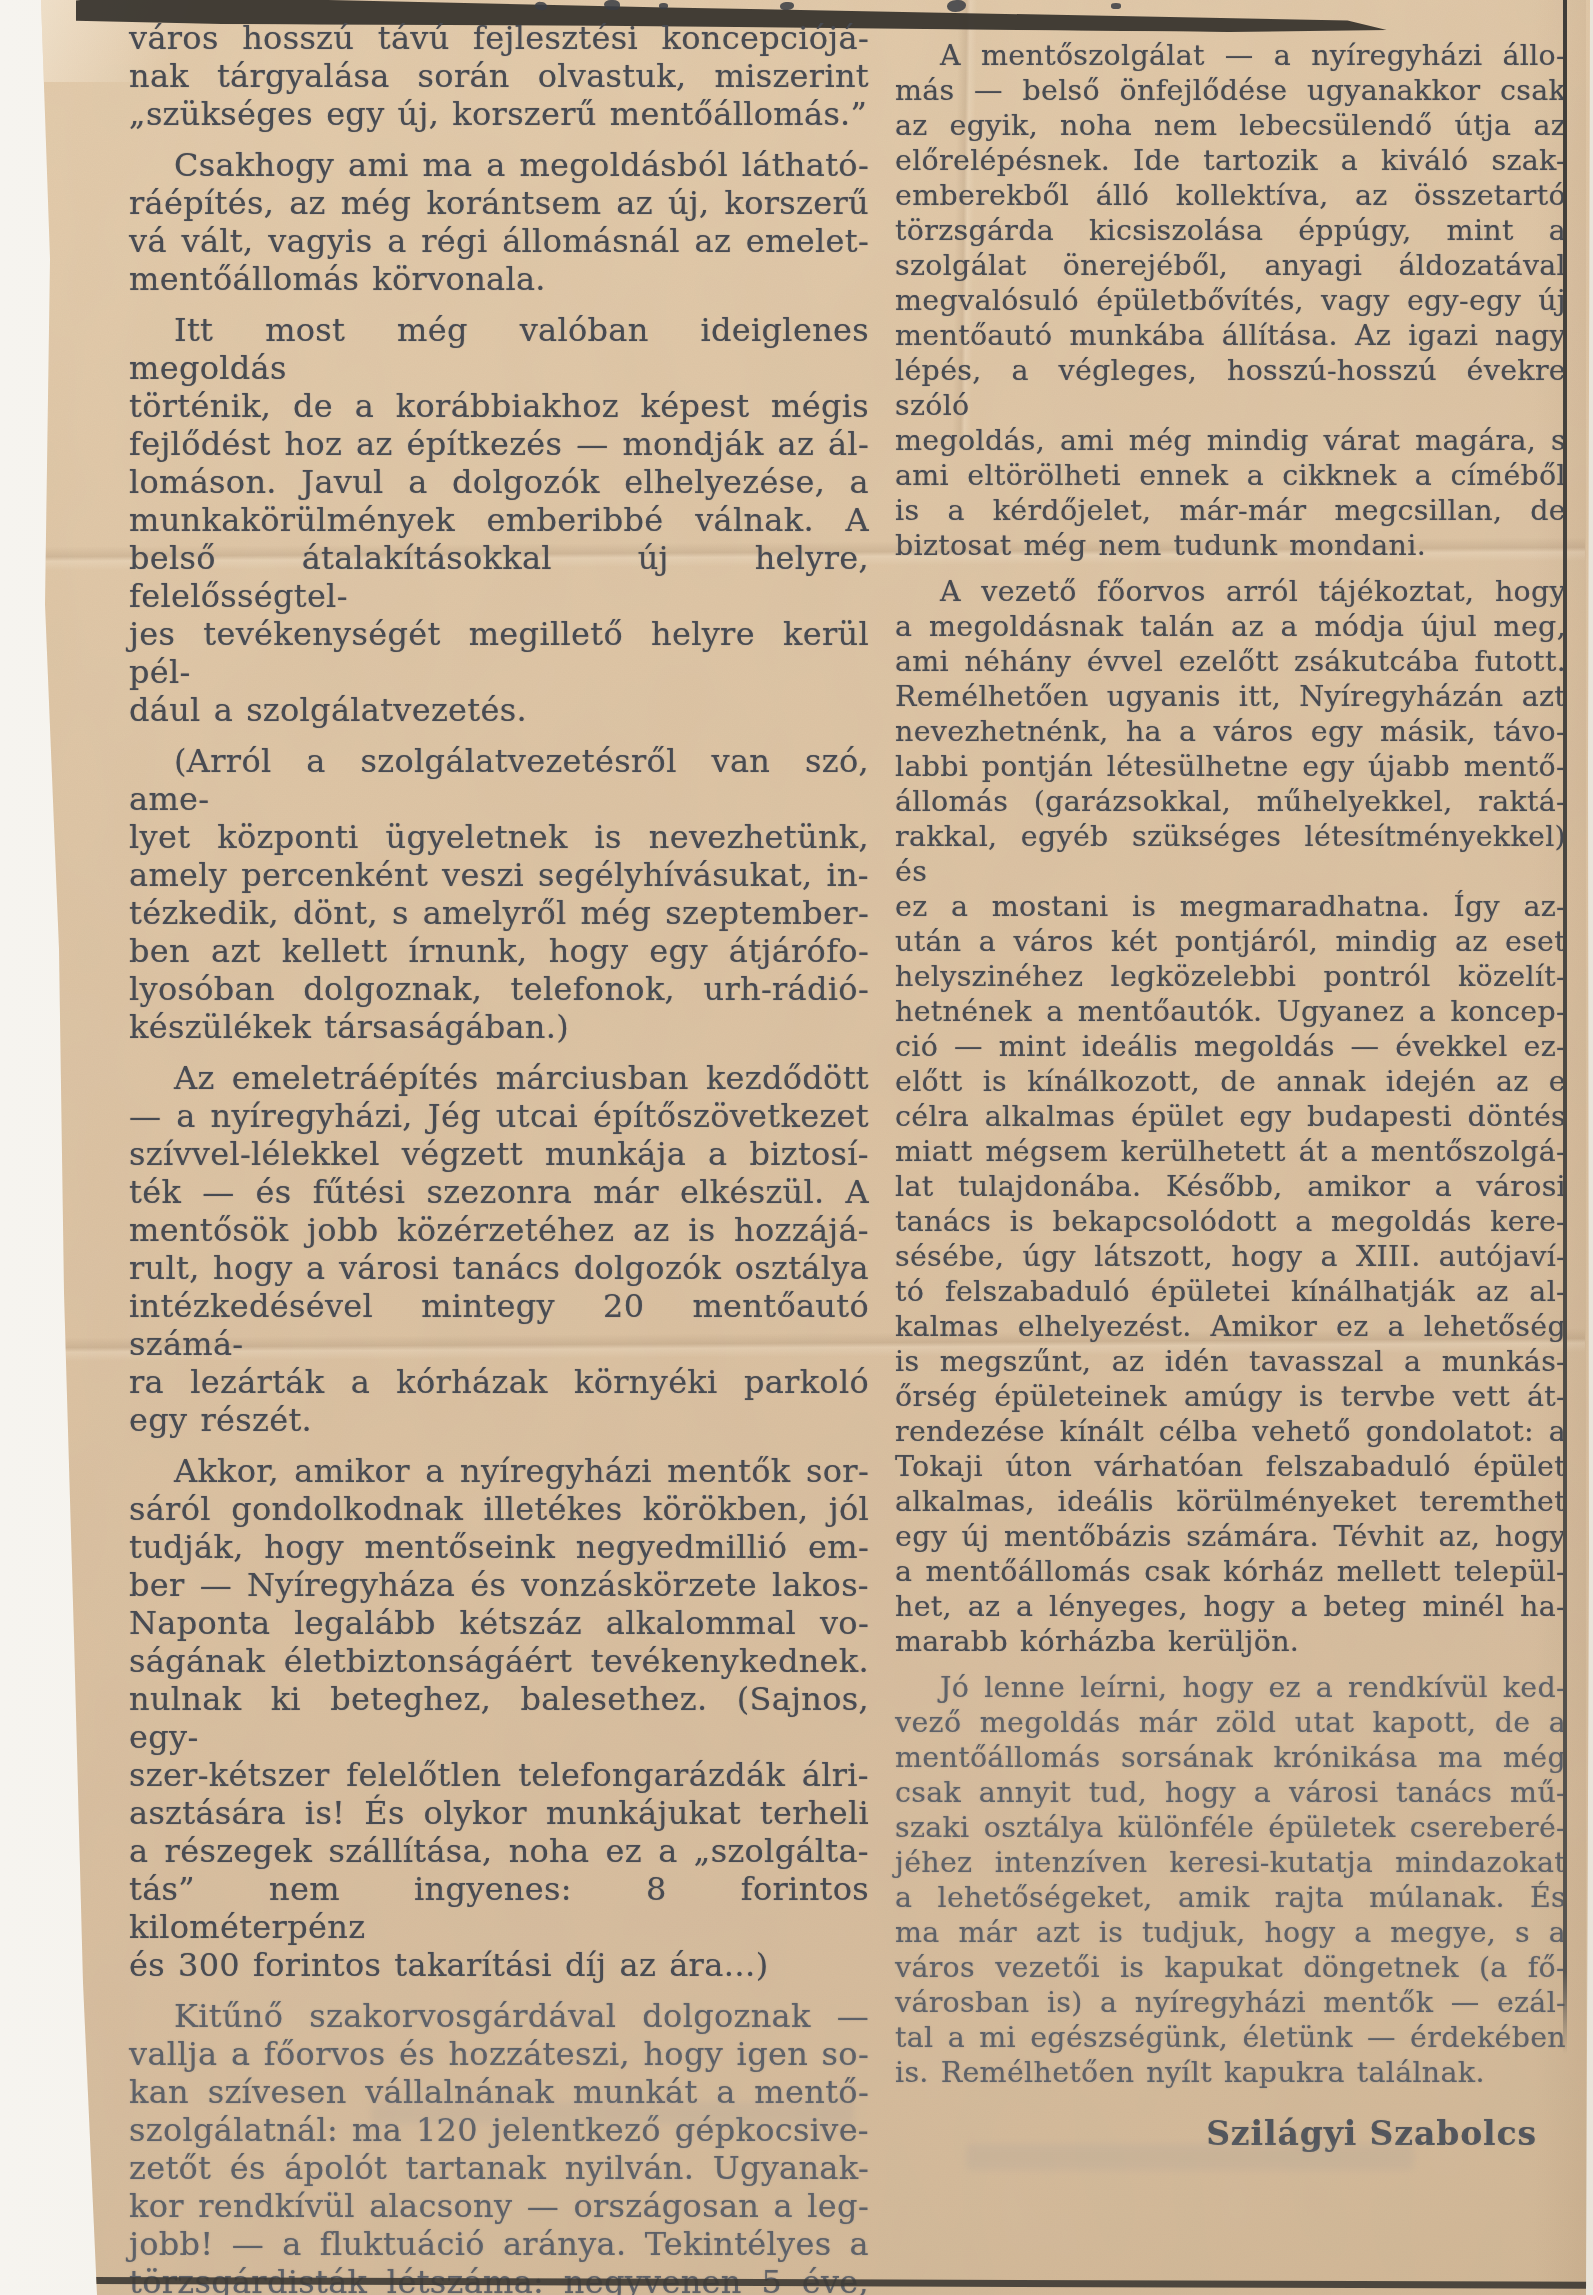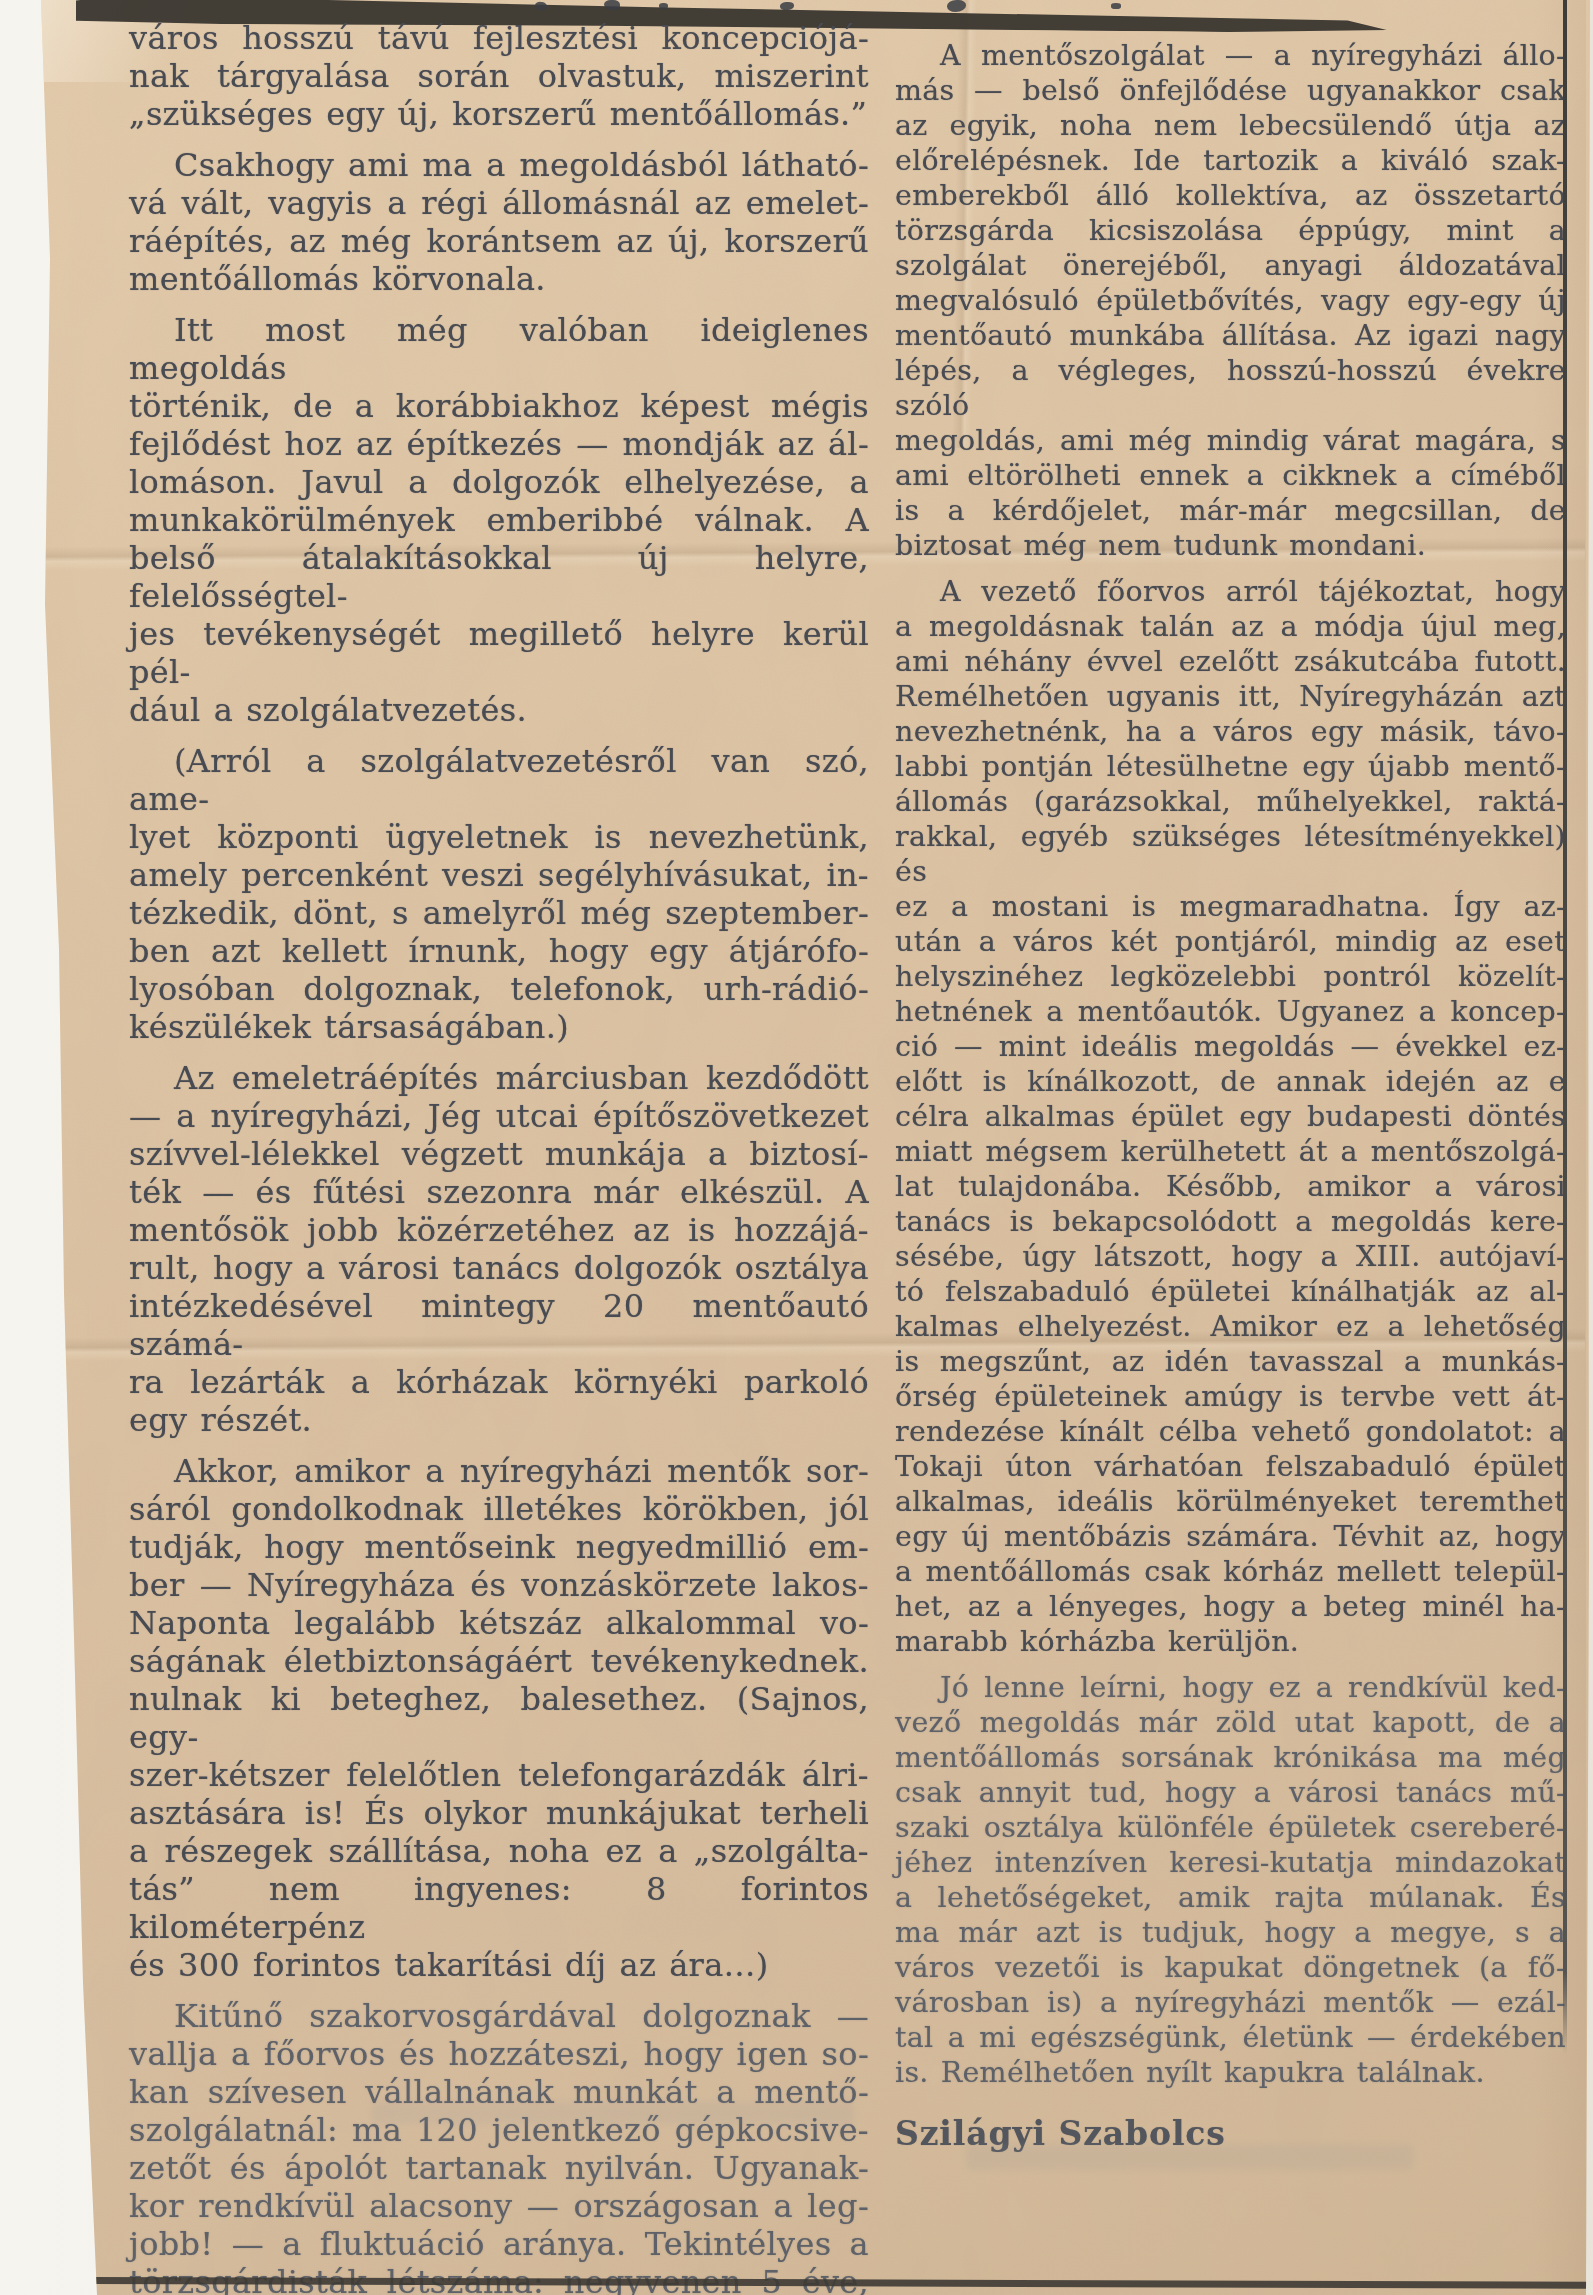--- a/index.html
+++ b/index.html
@@ -60,21 +60,21 @@
   .col-right .para{margin-bottom:11.2px;}
   .para.indent .line:first-child{text-indent:45px;}
   .line{
     text-align:justify;text-align-last:justify;
     letter-spacing:0.3px;word-spacing:2.6px;
     text-shadow:0 0 1.1px rgba(72,75,85,.55);
   }
   .line.last{text-align-last:left;}
   .para.faded .line{color:#5e6168;text-shadow:0 0 1.4px rgba(94,97,104,.5);}
   .byline{
-    margin-top:26px;padding-right:29px;text-align:left;
+    margin-top:26px;padding-right:29px;text-align:right;
     font-weight:bold;font-size:33px;letter-spacing:0.9px;color:#53565c;
     text-shadow:0 0 1px rgba(83,86,92,.5);
   }
 </style>
 </head>
 <body>
 
 <div class="paper">
   <svg class="grain" width="1594" height="2295" viewBox="0 0 1848 2662">
     <filter id="blotch">
@@ -104,22 +104,22 @@
   <div class="frag f6"></div>
 
   <div class="col col-left">
       <div class="para">
         <div class="line">város hosszú távú fejlesztési koncepciójá-</div>
         <div class="line">nak tárgyalása során olvastuk, miszerint</div>
         <div class="line last">„szükséges egy új, korszerű mentőállomás.”</div>
       </div>
       <div class="para indent">
         <div class="line">Csakhogy ami ma a megoldásból látható-</div>
+        <div class="line">ráépítés, az még korántsem az új, korszerű</div>
         <div class="line">vá vált, vagyis a régi állomásnál az emelet-</div>
-        <div class="line">ráépítés, az még korántsem az új, korszerű</div>
         <div class="line last">mentőállomás körvonala.</div>
       </div>
       <div class="para indent">
         <div class="line">Itt most még valóban ideiglenes megoldás</div>
         <div class="line">történik, de a korábbiakhoz képest mégis</div>
         <div class="line">fejlődést hoz az építkezés — mondják az ál-</div>
         <div class="line">lomáson. Javul a dolgozók elhelyezése, a</div>
         <div class="line">munkakörülmények emberibbé válnak. A</div>
         <div class="line">belső átalakításokkal új helyre, felelősségtel-</div>
         <div class="line">jes tevékenységét megillető helyre kerül pél-</div>

